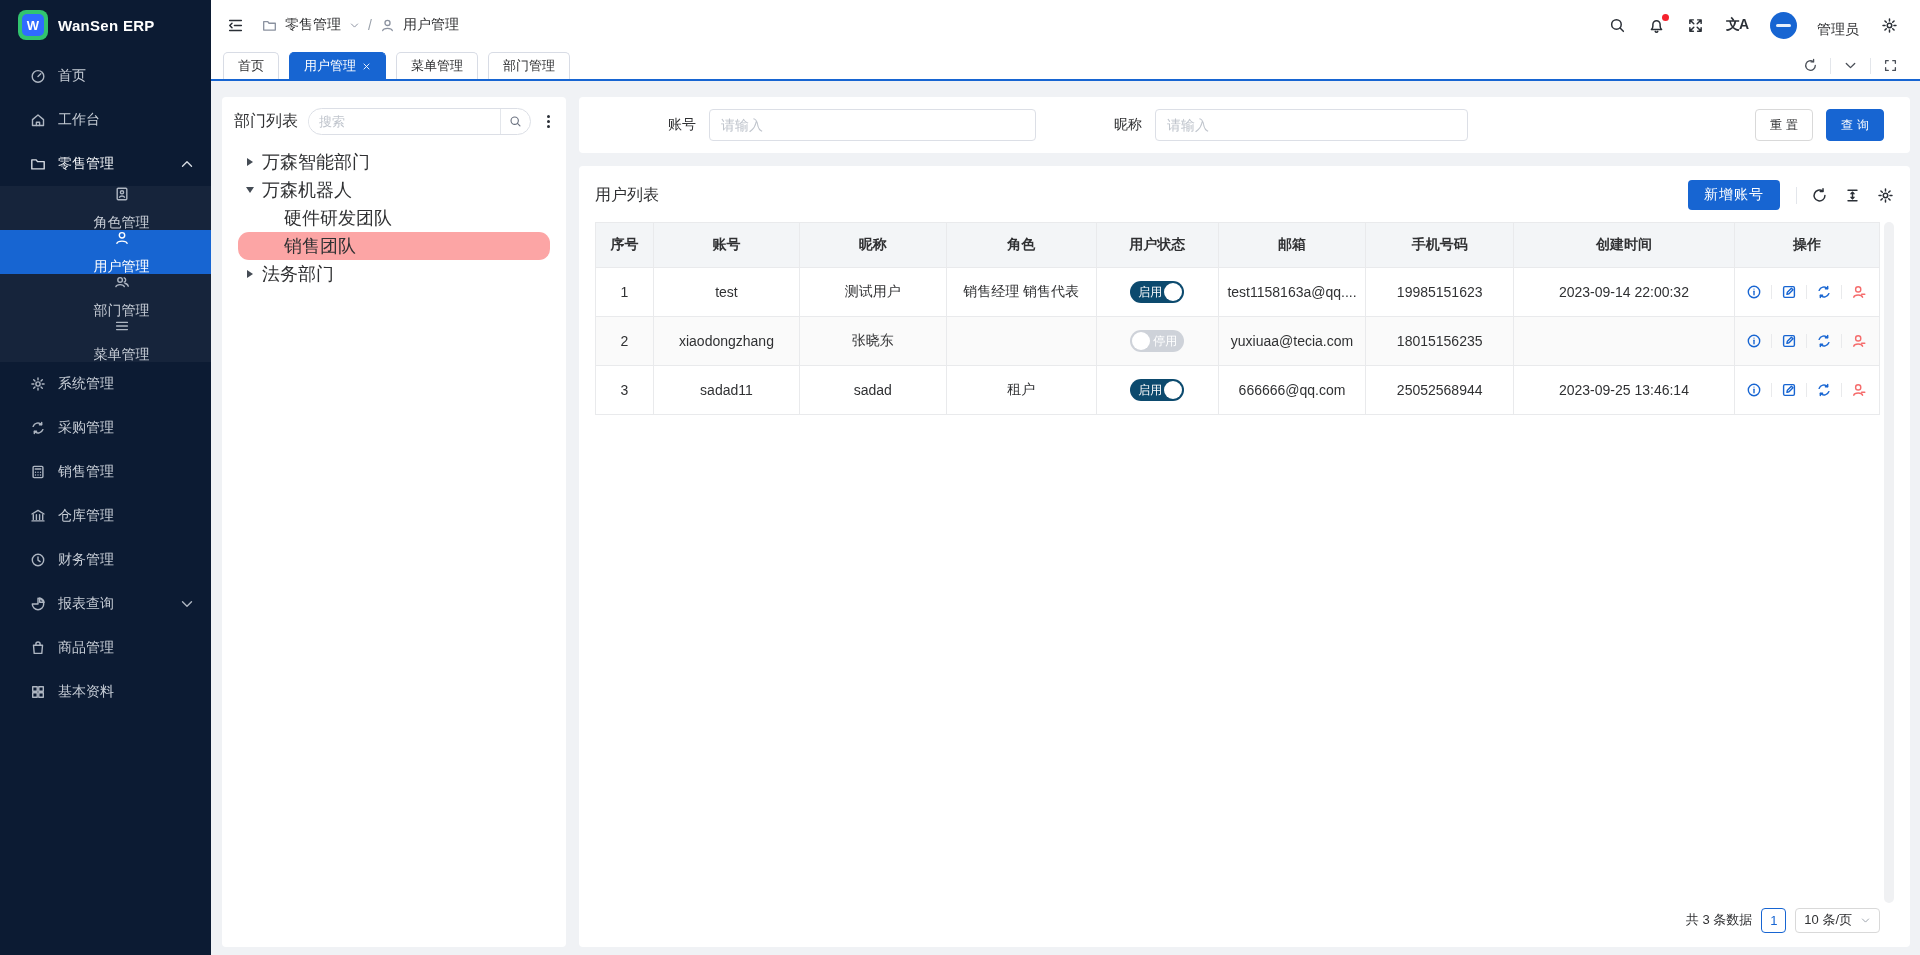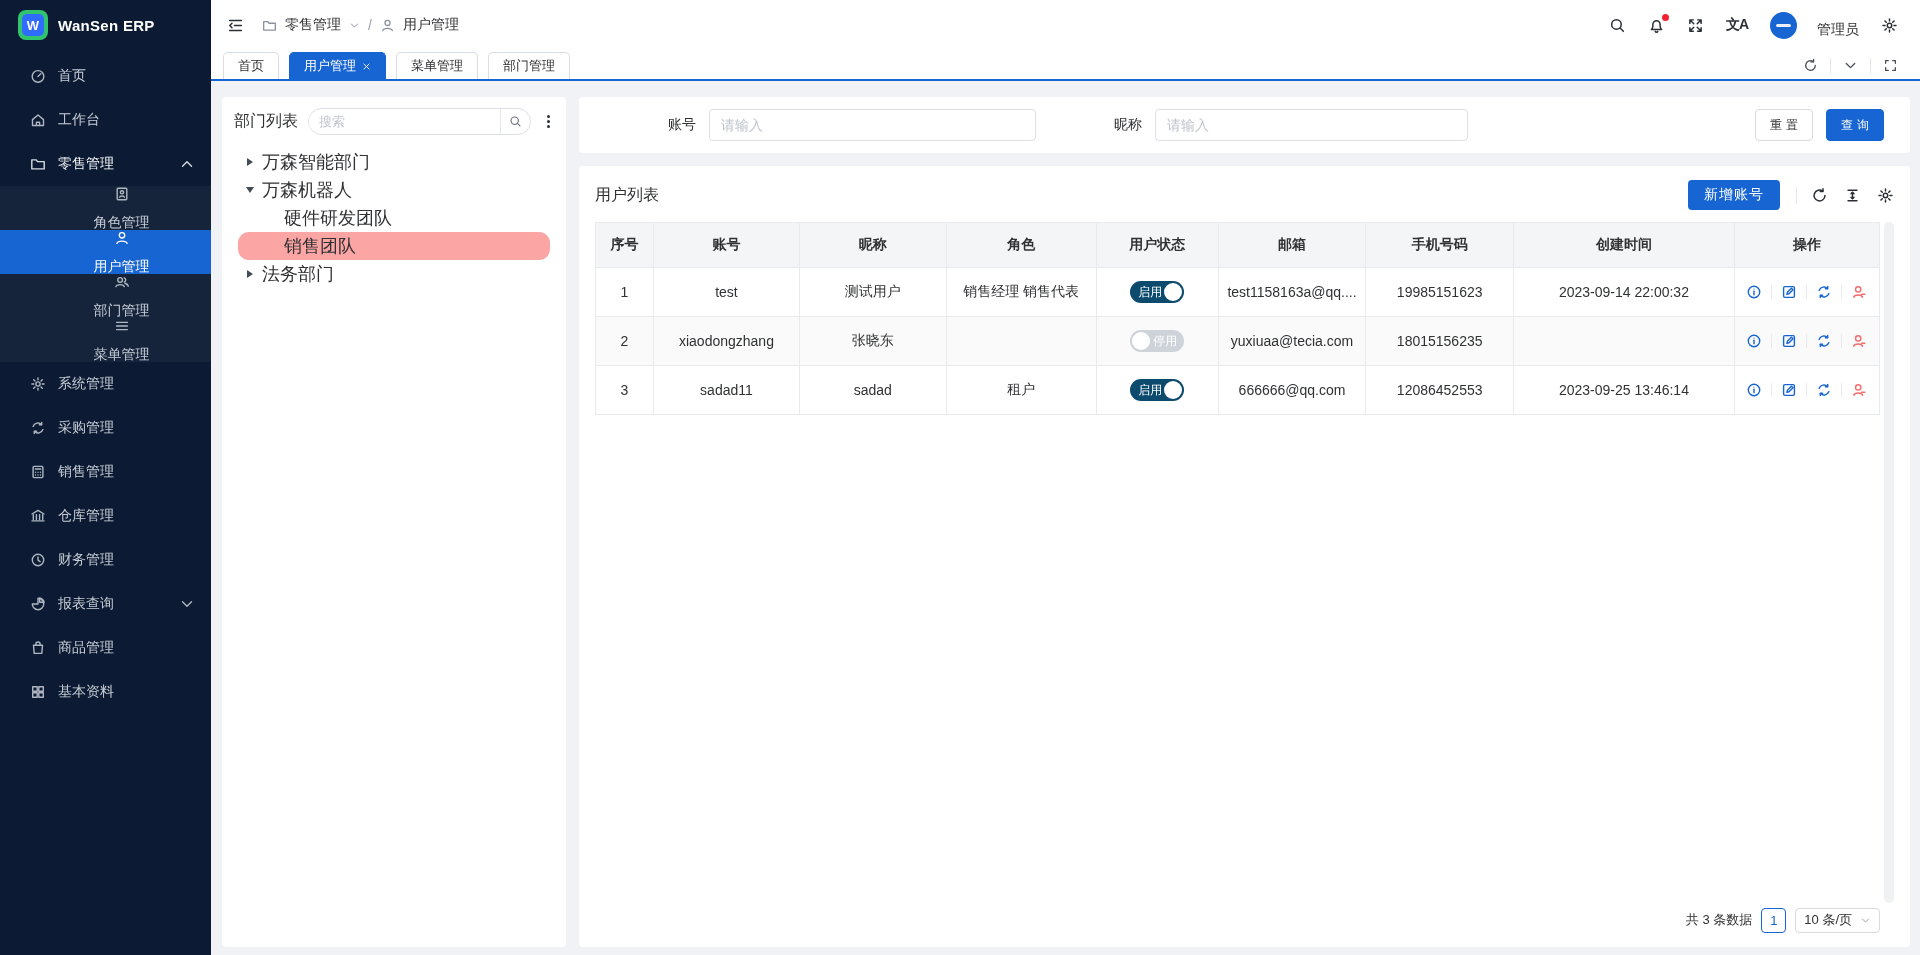--- a/index.html
+++ b/index.html
@@ -640,21 +640,21 @@
                 </tr>
                 <tr>
                   <td>3</td>
                   <td>sadad11</td>
                   <td>sadad</td>
                   <td>租户</td>
                   <td>
                     <span class="switch on"><span class="sw-label">启用</span><span class="knob"></span></span>
                   </td>
                   <td>666666@qq.com</td>
-                  <td>12086452553</td>
+                  <td>25052568944</td>
                   <td>2023-09-25 13:46:14</td>
                   <td>
                     <div class="ops">
                       <svg class="ic">
                           <use href="#i-info"></use>
                         </svg>
                         <i class="op-div"></i>
                       <svg class="ic">
                           <use href="#i-edit"></use>
                         </svg>

